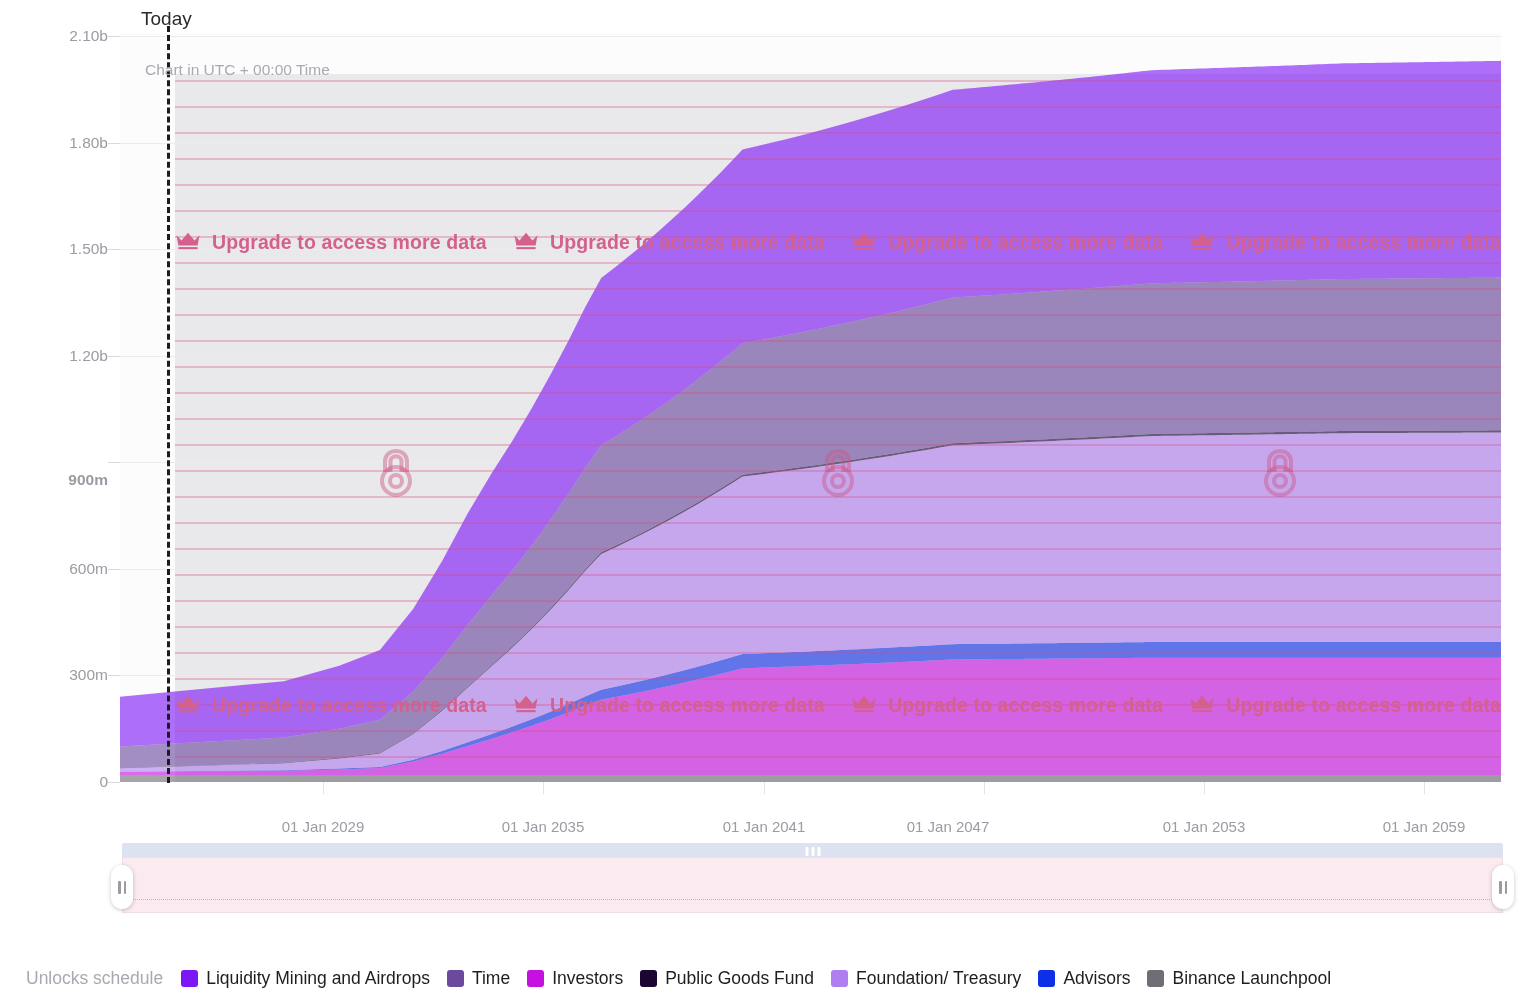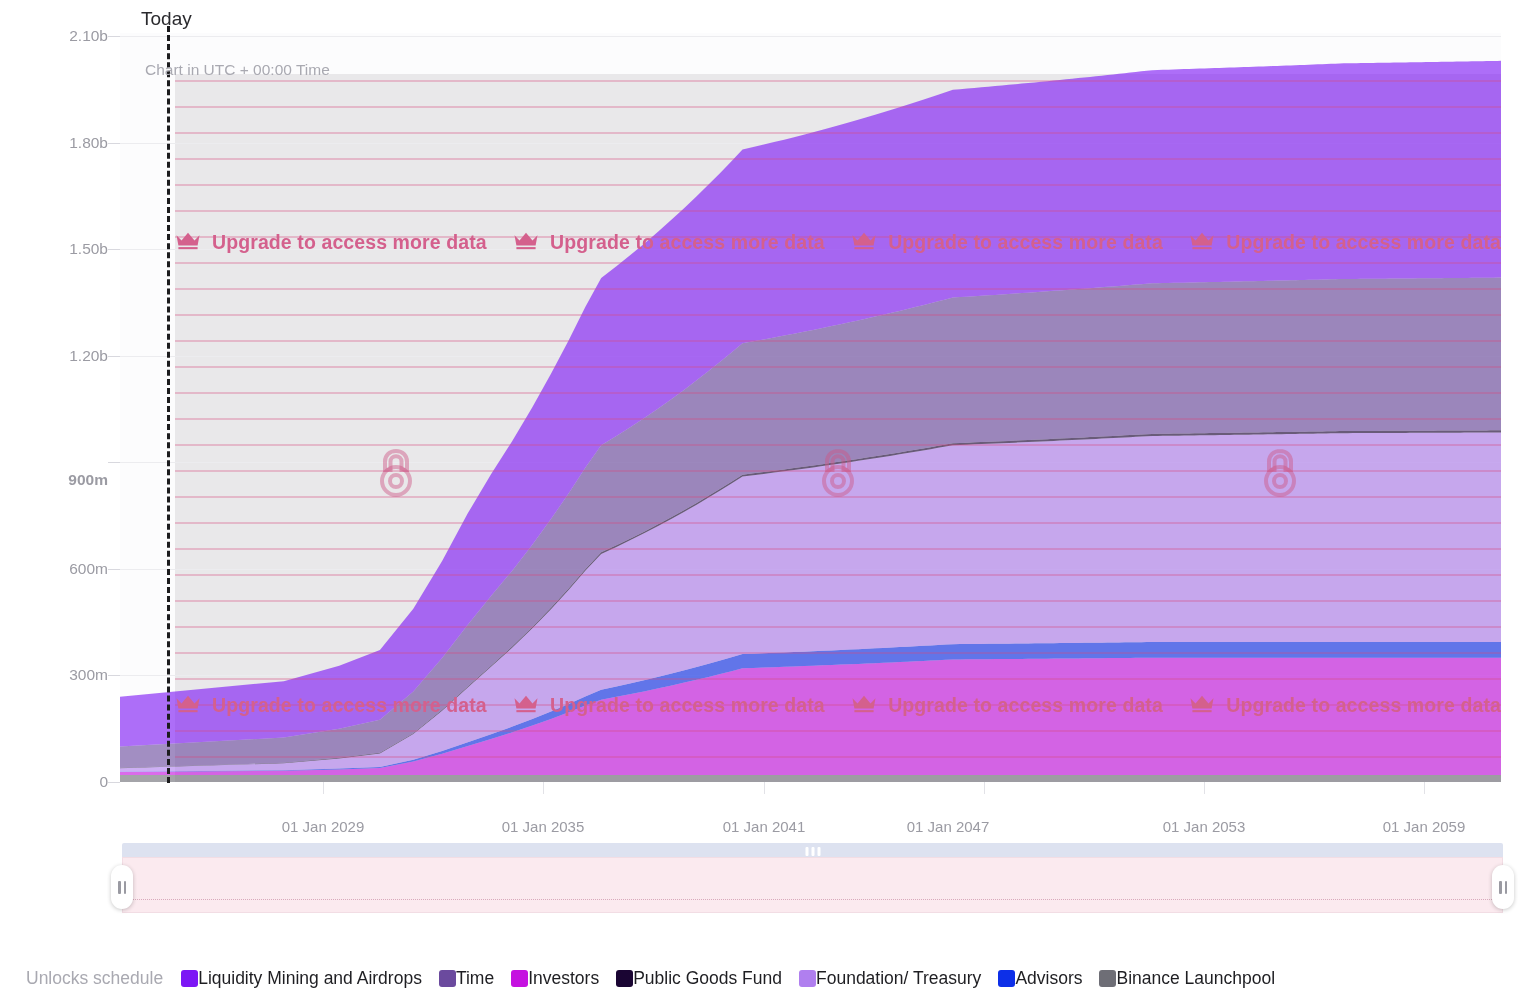--- a/index.html
+++ b/index.html
@@ -115,21 +115,21 @@
   .handle.left{left:-11px;}
   .handle.right{right:-11px;}
 
   
   .legend{
     position:absolute;left:0;top:962px;width:1521px;height:32px;
     display:flex;align-items:center;padding-left:26px;box-sizing:border-box;
     gap:0;
   }
   .legend-title{font-size:17.5px;color:#a9a9b1;margin-right:18px;white-space:nowrap;}
-  .legend-item{display:flex;align-items:center;margin-right:17px;white-space:nowrap;}
+  .legend-item{display:flex;align-items:center;gap:8px;margin-right:17px;white-space:nowrap;}
   .swatch{width:17px;height:17px;border-radius:3px;flex:none;}
   .legend-label{font-size:17.5px;color:#1e1e22;}
 </style>
 </head>
 <body>
 
 <div class="page">
 
   <div class="chart-area">
 

